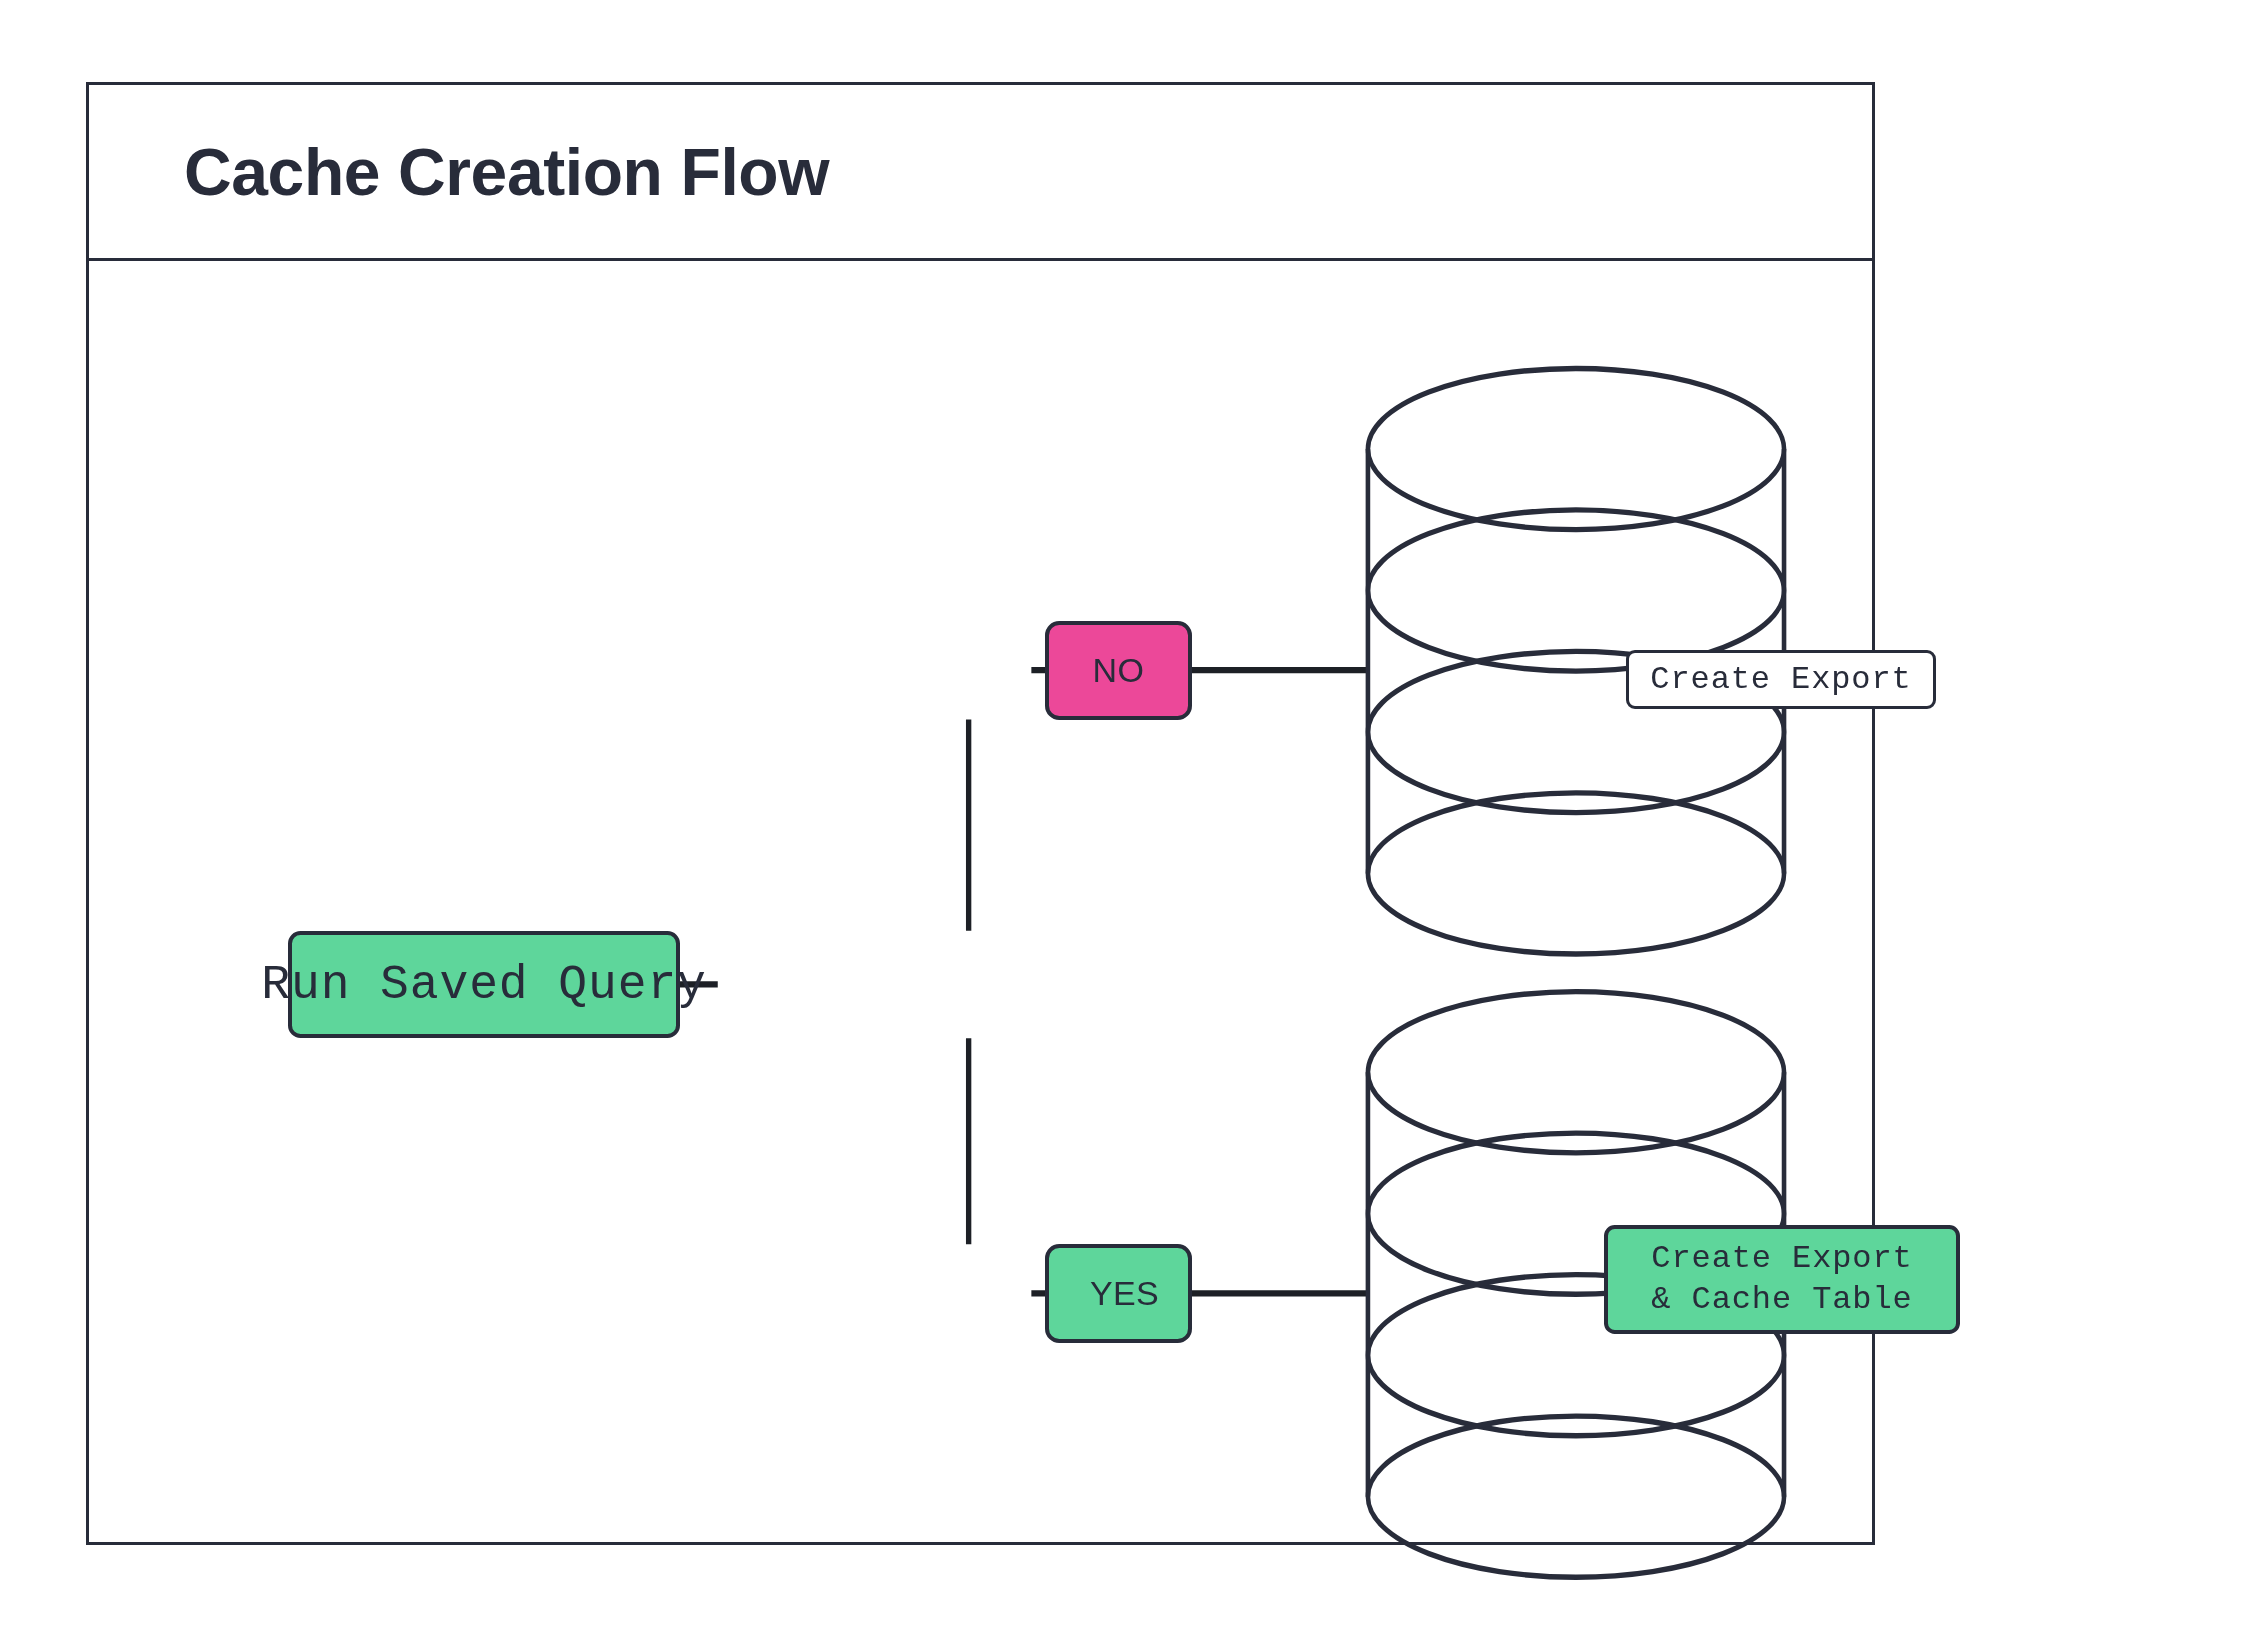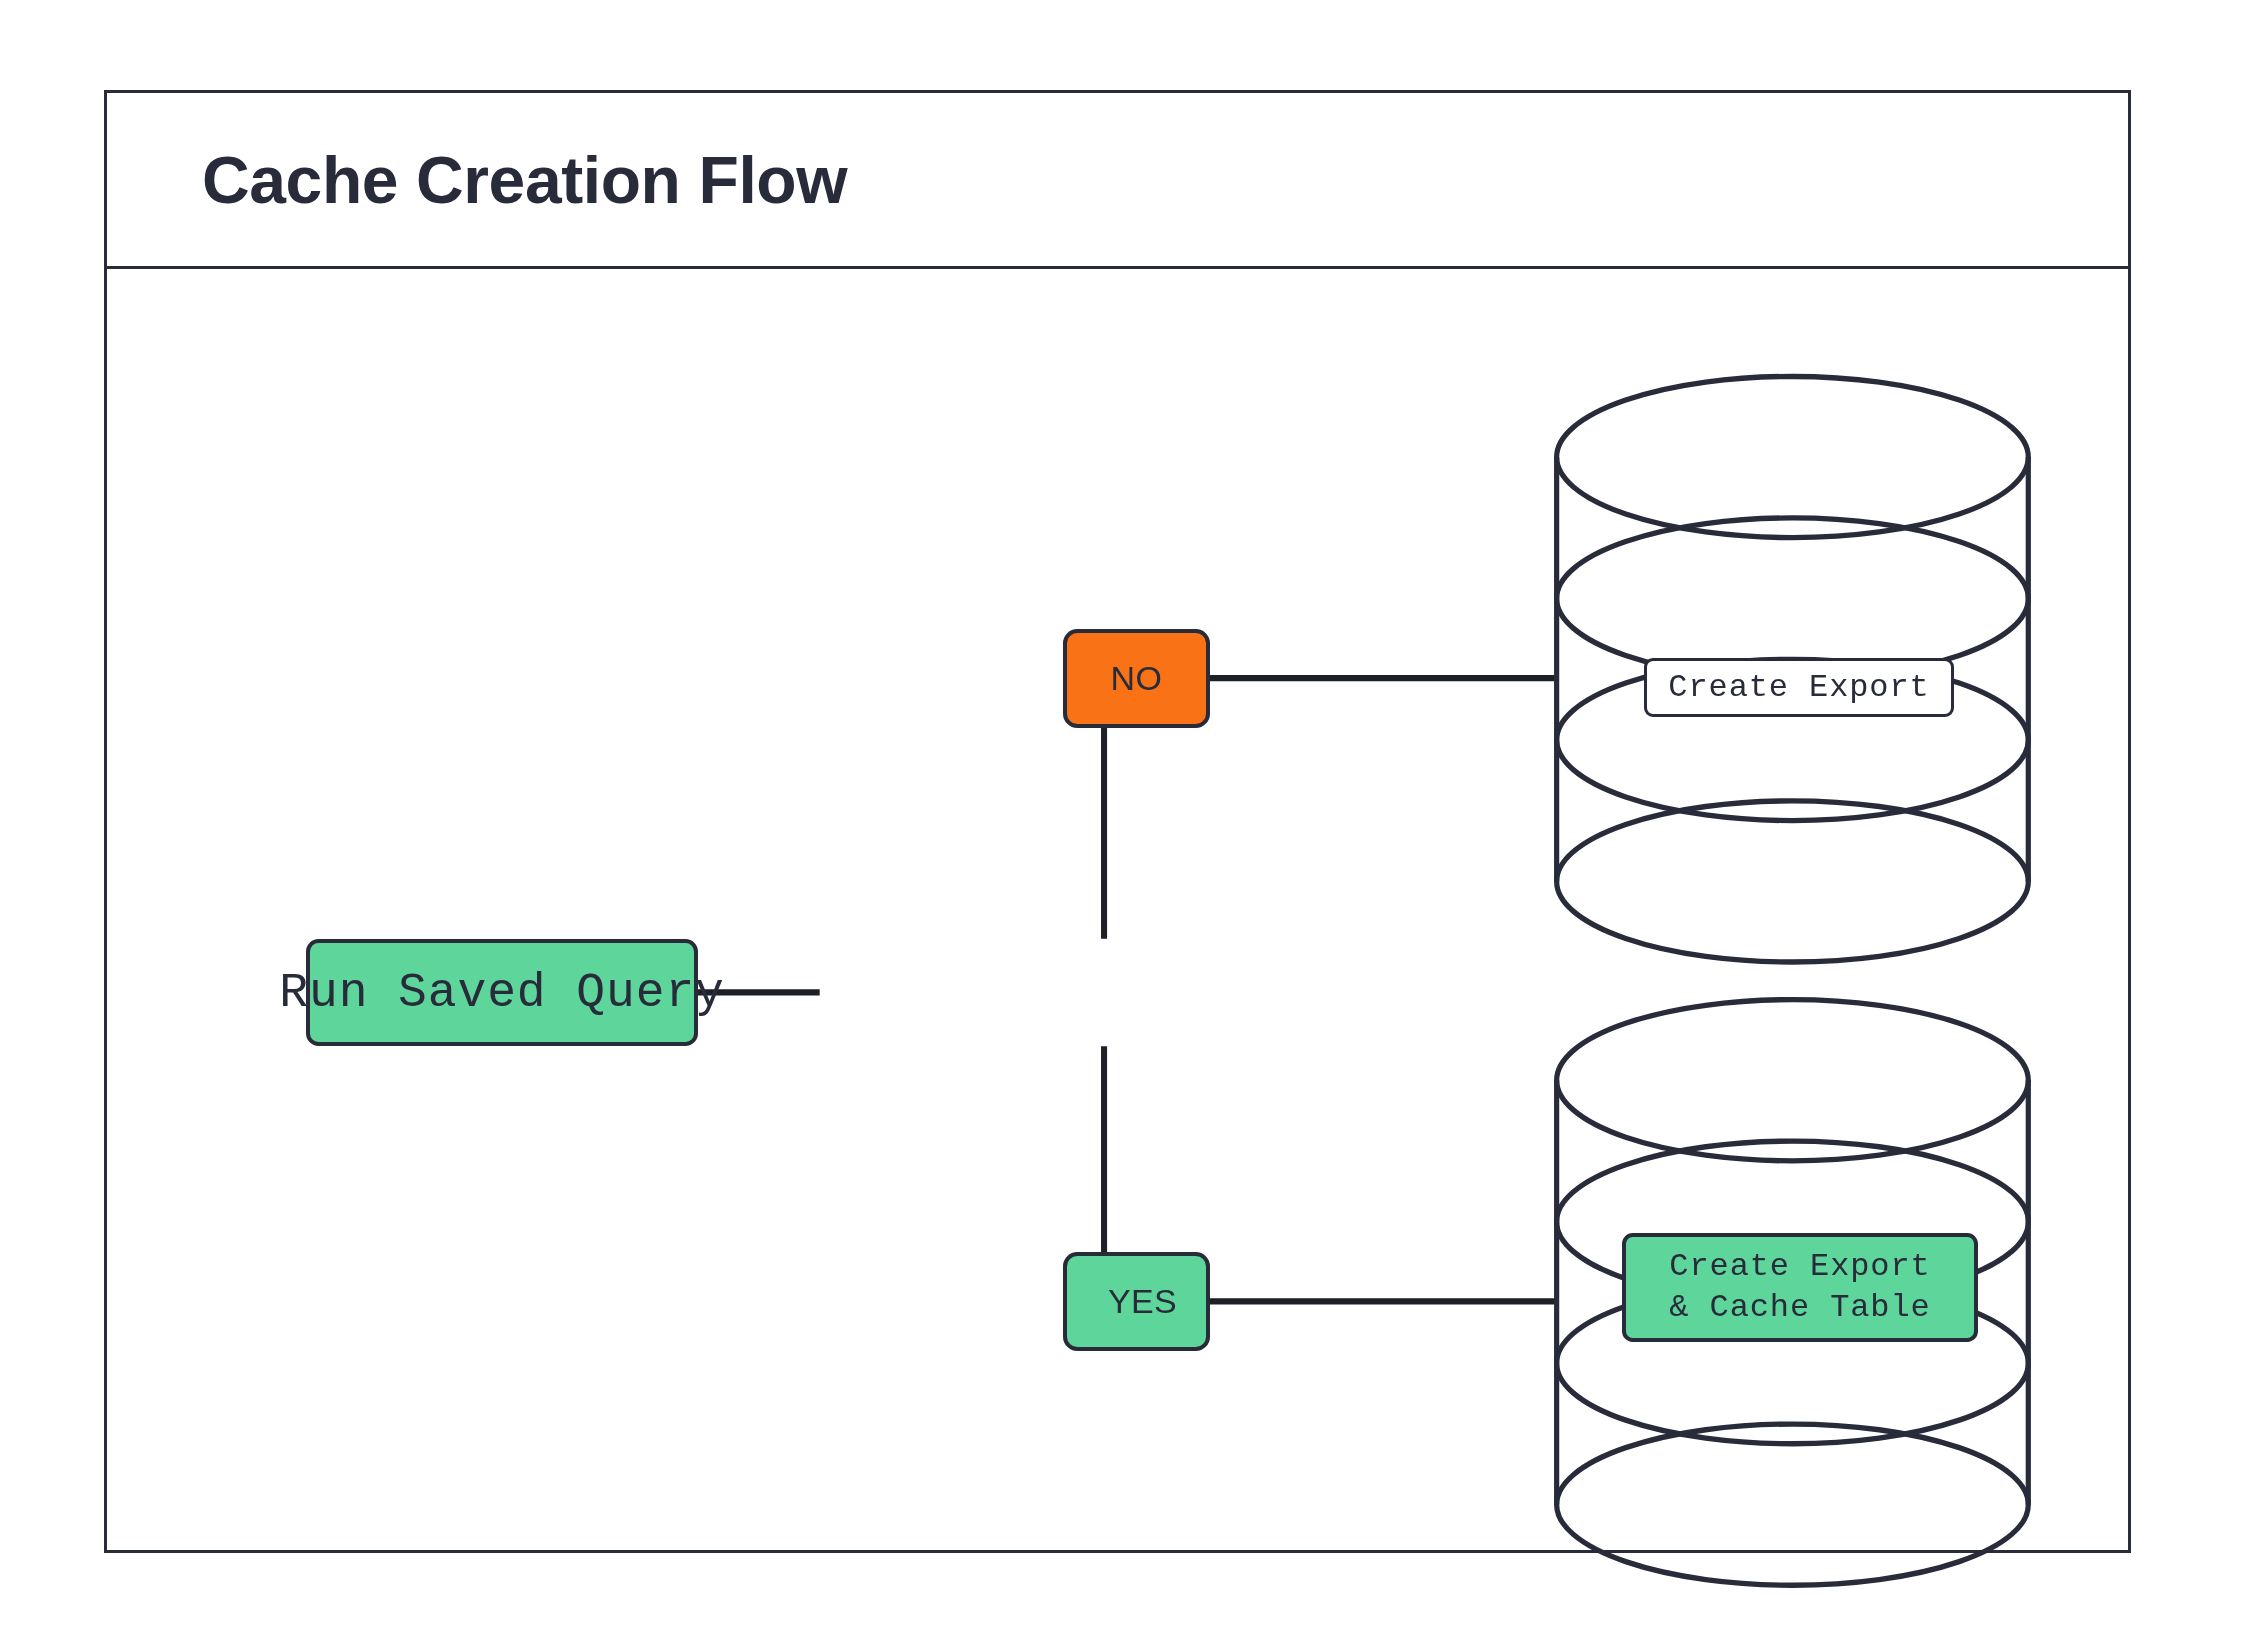--- a/index.html
+++ b/index.html
@@ -9,28 +9,27 @@
   }
   body {
     width: 2268px;
     height: 1626px;
     font-family: "Liberation Sans", sans-serif;
     overflow: hidden;
   }
 
   #frame {
     position: absolute;
-    left: 104px;
+    left: 86px;
     top: 82px;
-    width: 2027px;
+    width: 1789px;
     height: 1463px;
     border: 3.6px solid #282c3a;
     box-sizing: border-box;
     background: #ffffff;
-    margin-top: 8px;
   }
 
   #header {
     position: absolute;
     left: 0;
     top: 0;
     width: 100%;
     height: 176px;
     border-bottom: 3.6px solid #282c3a;
     box-sizing: border-box;
@@ -109,21 +108,21 @@
     height: 99px;
     font-family: "Liberation Sans", sans-serif;
     font-size: 34px;
     font-weight: normal;
     letter-spacing: 0.4px;
     border-radius: 14.3px;
   }
   #node-no {
     left: 956px;
     top: 360px;
-    background: #f97316;
+    background: #ec4899;
   }
   #node-yes {
     left: 956px;
     top: 983px;
     background: #5ed69b;
     padding-left: 12px;
   }
 
   
   #label-create-export {

